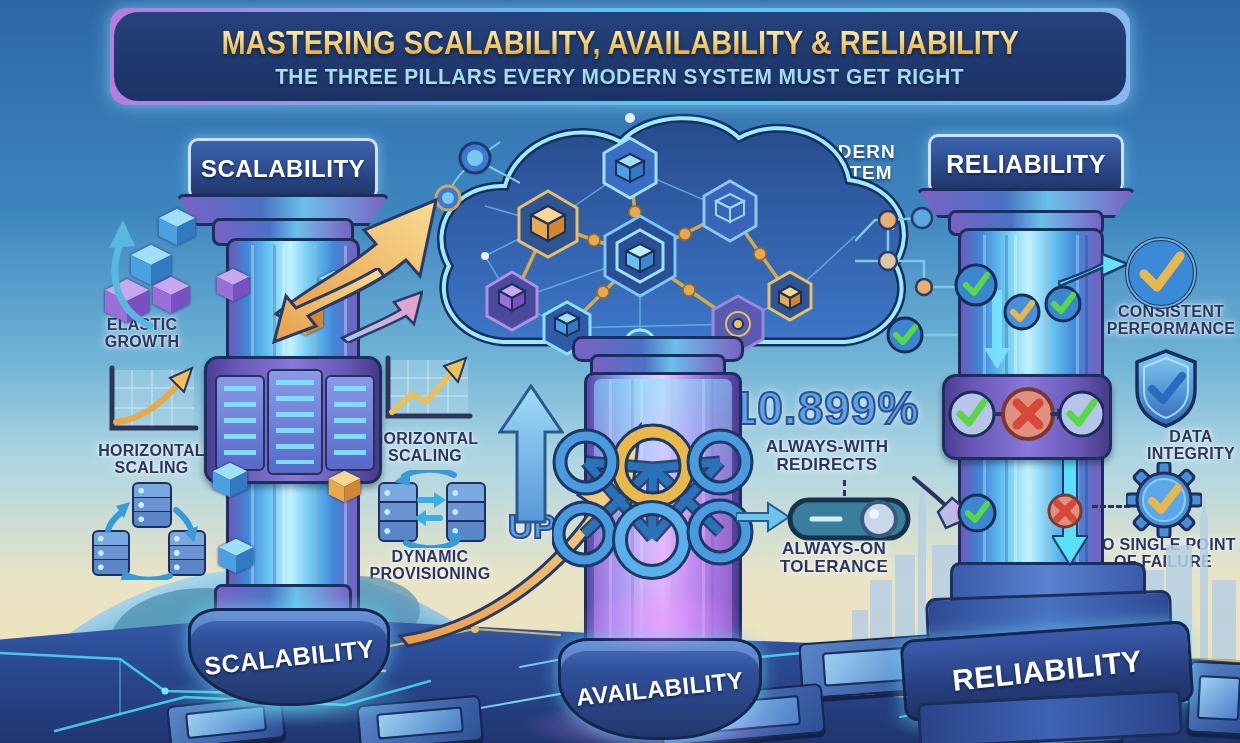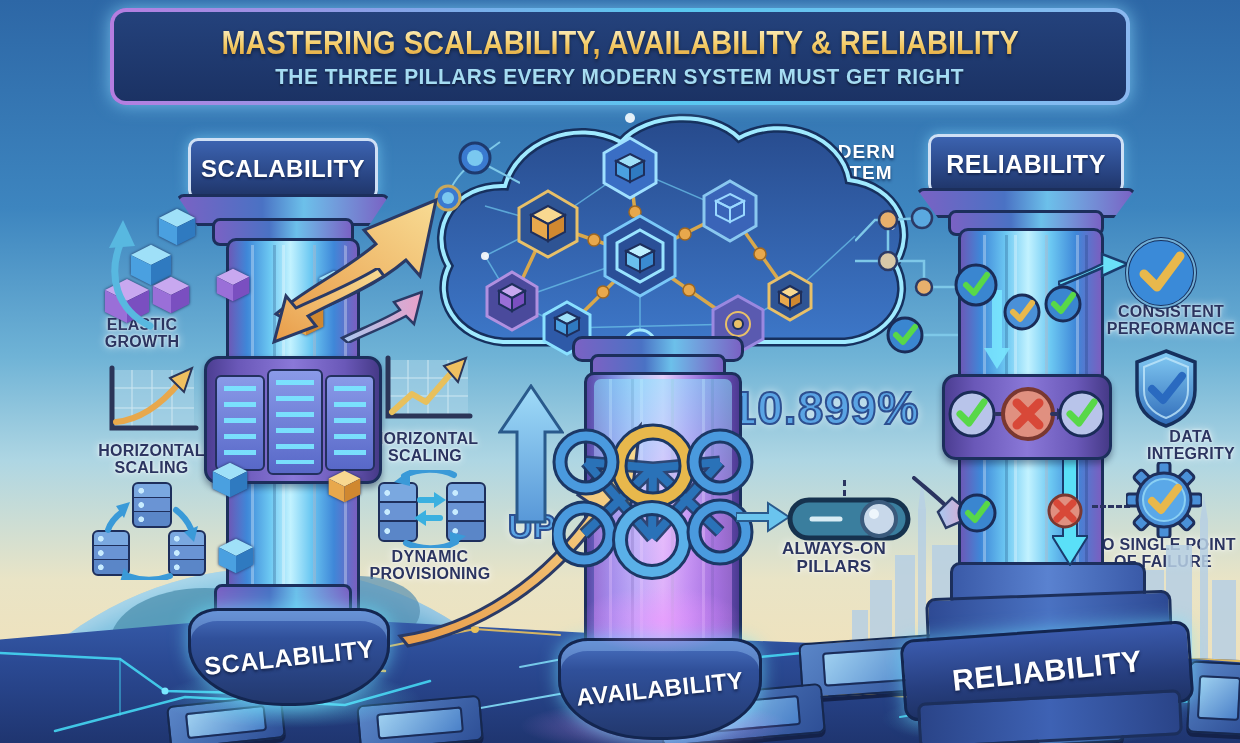--- a/index.html
+++ b/index.html
@@ -164,21 +164,21 @@
   <div class="chip" style="left:1035px;top:700px;width:84px;height:40px;transform:rotate(-3deg);z-index:4;"></div>
   <div class="chip" style="left:1188px;top:662px;width:58px;height:68px;transform:rotate(3deg);z-index:4;"></div>
 
   <div class="glow" style="left:150px;top:668px;width:280px;height:62px;z-index:4;background:radial-gradient(ellipse at center,rgba(110,235,255,.55),transparent 66%);"></div>
   <div class="glow" style="left:510px;top:698px;width:290px;height:56px;z-index:4;background:radial-gradient(ellipse at center,rgba(235,150,255,.5),transparent 66%);"></div>
   <div class="glow" style="left:870px;top:688px;width:330px;height:62px;z-index:4;background:radial-gradient(ellipse at center,rgba(110,235,255,.5),transparent 66%);"></div>
 
   <div class="abs" style="left:110px;top:8px;width:1020px;height:97px;z-index:10;
        background:linear-gradient(90deg,#b57de0,#58c8f0 55%,#8ab8f0);padding:0;border-radius:16px;
        box-shadow:0 0 18px rgba(140,220,255,.7);">
-    <div class="abs" style="left:4px;top:4px;right:4px;bottom:4px;border-radius:12px;
+    <div class="abs" style="left:4px;top:4px;right:4px;bottom:4px;border-radius:24px;
          background:linear-gradient(180deg,#24427c,#1b3264);display:flex;flex-direction:column;align-items:center;justify-content:center;gap:2px;">
       <div class="banner-title">MASTERING SCALABILITY, AVAILABILITY &amp; RELIABILITY</div>
       <div class="banner-sub">THE THREE PILLARS EVERY MODERN SYSTEM MUST GET RIGHT</div>
     </div>
   </div>
 
   <svg class="abs" style="left:425px;top:106px;z-index:5;" width="500" height="256" viewBox="0 0 500 256">
     <path d="M78,236 C30,232 8,192 24,160 C2,122 30,78 80,80 C92,36 150,12 196,36 C222,6 286,4 314,32 C358,8 416,30 424,74 C472,80 492,124 470,158 C490,194 462,232 420,236 Z" fill="url(#cloudGrad)" stroke="#16305e" stroke-width="9"></path>
     <path d="M78,236 C30,232 8,192 24,160 C2,122 30,78 80,80 C92,36 150,12 196,36 C222,6 286,4 314,32 C358,8 416,30 424,74 C472,80 492,124 470,158 C490,194 462,232 420,236 Z" fill="none" stroke="#9feaff" stroke-width="4"></path>
 
@@ -456,35 +456,36 @@
       <circle cx="168" cy="116" r="26" stroke="#1c3866" stroke-width="15"></circle>
         <circle cx="168" cy="116" r="26" stroke="#4a9ade" stroke-width="9"></circle>
     </g>
   </svg>
   <div class="abs" style="left:575px;top:585px;width:170px;height:70px;z-index:7;background:radial-gradient(ellipse at center,rgba(240,150,255,.55),transparent 68%);"></div>
   <div class="drum" style="left:558px;top:638px;width:198px;height:96px;z-index:6;">
     <span style="font-size:24px;transform:rotate(-6deg);">AVAILABILITY</span>
   </div>
 
   <div class="lbl bubble" style="left:730px;top:384px;width:190px;font-size:46px;letter-spacing:1px;">10.899%</div>
+  <div class="lbl" style="left:748px;top:438px;width:158px;font-size:17px;">ALWAYS-WITH REDIRECTS</div>
   <div class="abs" style="left:843px;top:480px;width:0;height:16px;border-left:3px dashed #2b3460;z-index:8;"></div>
   <svg class="abs" style="left:736px;top:500px;z-index:8;" width="54" height="34" viewBox="0 0 54 34">
     <path d="M0,13 L32,13 L32,3 L53,17 L32,31 L32,21 L0,21 Z" fill="#6ac4ee" stroke="#2a5a8c" stroke-width="2"></path>
   </svg>
   <svg class="abs" style="left:786px;top:494px;z-index:8;" width="126" height="50" viewBox="0 0 126 50">
     <rect x="4" y="6" width="118" height="38" rx="19" fill="#3a7e9e" stroke="#16324e" stroke-width="5"></rect>
     <line x1="26" y1="25" x2="54" y2="25" stroke="#d8ecf4" stroke-width="5" stroke-linecap="round"></line>
     <circle cx="93" cy="25" r="17" fill="#c8d8ea" stroke="#3a5a7c" stroke-width="4"></circle>
     <circle cx="88" cy="20" r="5" fill="#eef6fc"></circle>
   </svg>
   <svg class="abs" style="left:908px;top:476px;z-index:8;" width="70" height="54" viewBox="0 0 70 54">
     <path d="M6,2 C20,14 30,22 38,30" stroke="#2b3460" stroke-width="4" fill="none" stroke-linecap="round"></path>
     <path d="M30,36 L44,22 L66,40 L38,52 Z" fill="url(#pinkGrad)" stroke="#2a3a66" stroke-width="2.5"></path>
   </svg>
-  <div class="lbl" style="left:758px;top:540px;width:152px;font-size:17px;">ALWAYS-ON PILLARS</div>
+  <div class="lbl" style="left:758px;top:540px;width:152px;font-size:17px;">ALWAYS-ON TOLERANCE</div>
 
   <div class="sign" style="left:928px;top:134px;width:190px;height:54px;z-index:6;">
     <span style="font-size:25px;">RELIABILITY</span>
   </div>
   <div class="moulding" style="left:916px;top:188px;width:214px;height:24px;z-index:6;clip-path:polygon(0 0,100% 0,90% 100%,10% 100%);"></div>
   <div class="moulding" style="left:948px;top:210px;width:150px;height:20px;z-index:6;"></div>
   <div class="col" style="left:958px;top:228px;width:140px;height:352px;z-index:6;"></div>
 
   <svg class="abs" style="left:1052px;top:448px;z-index:7;" width="36" height="118" viewBox="0 0 36 118">
     <polygon points="11,0 25,0 25,88 36,88 18,117 0,88 11,88" fill="#5ae0f8" stroke="#1a3c6e" stroke-width="2"></polygon>

